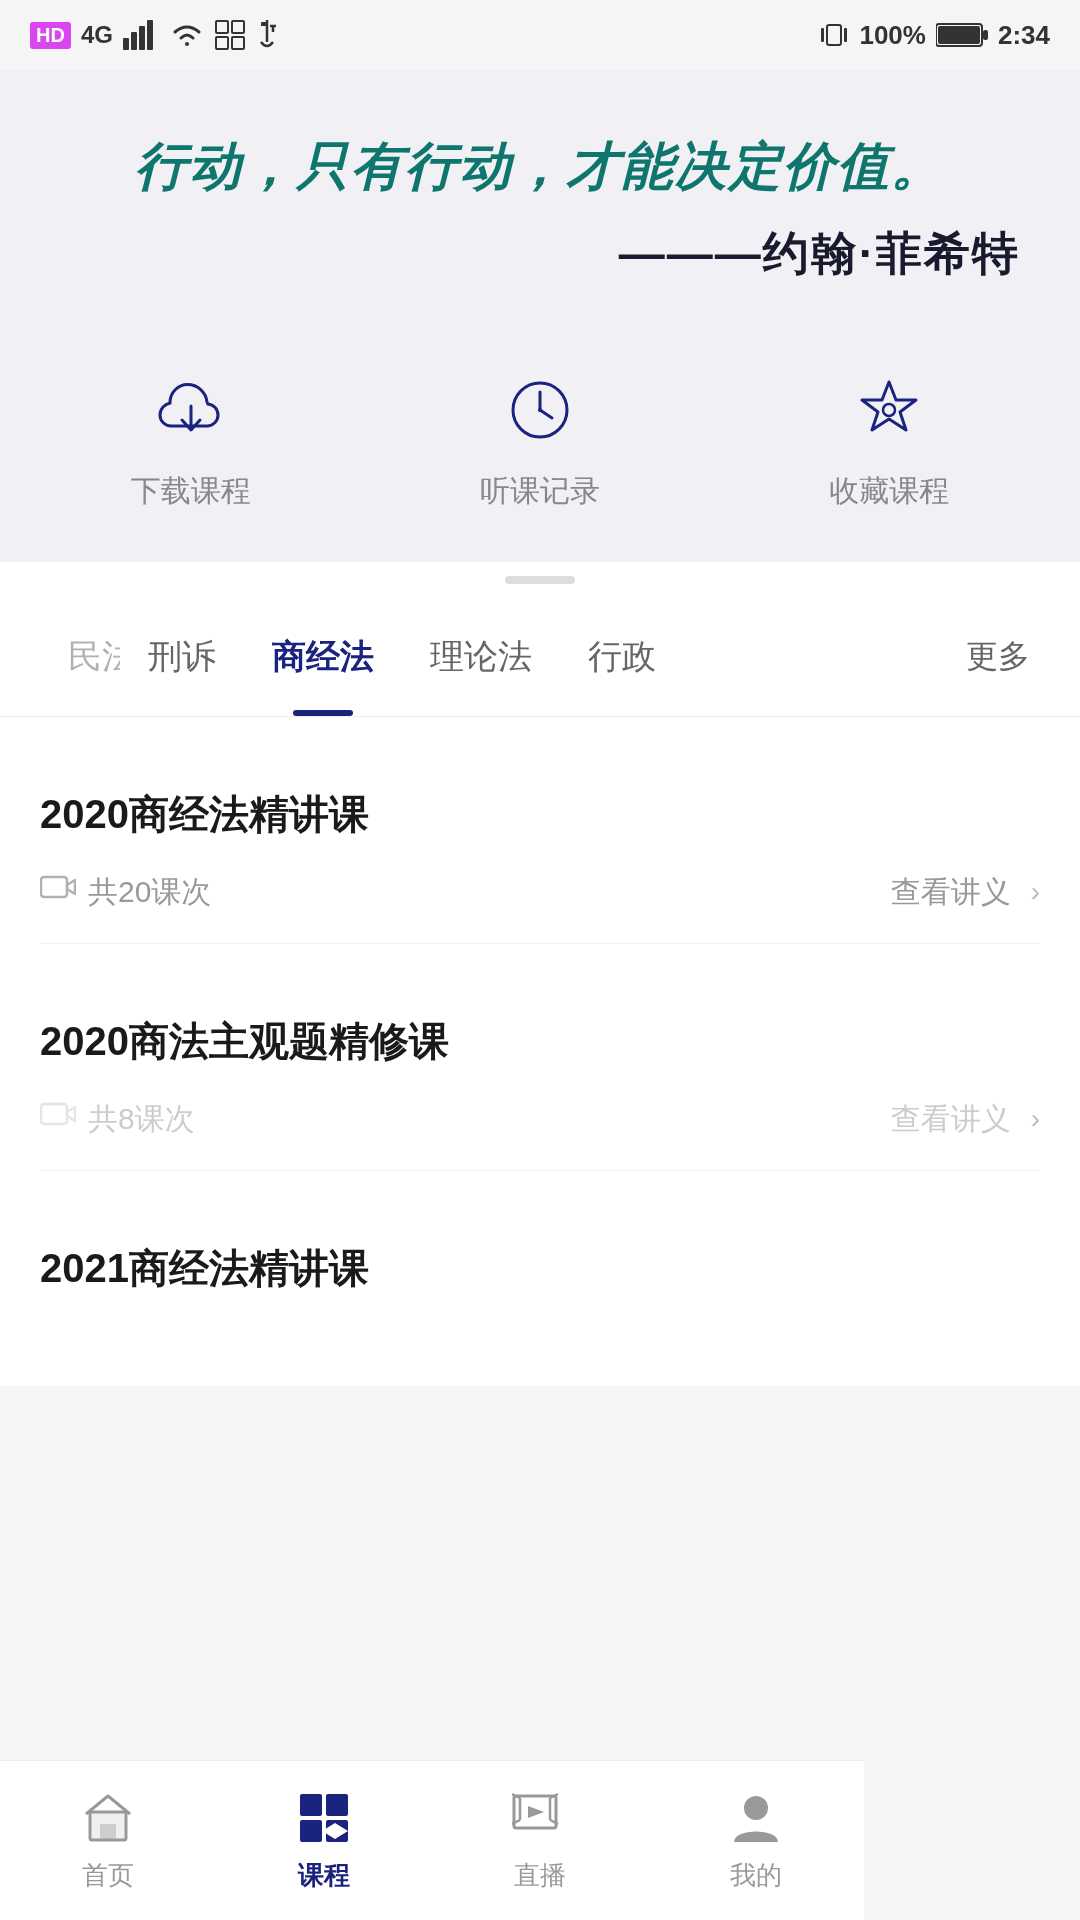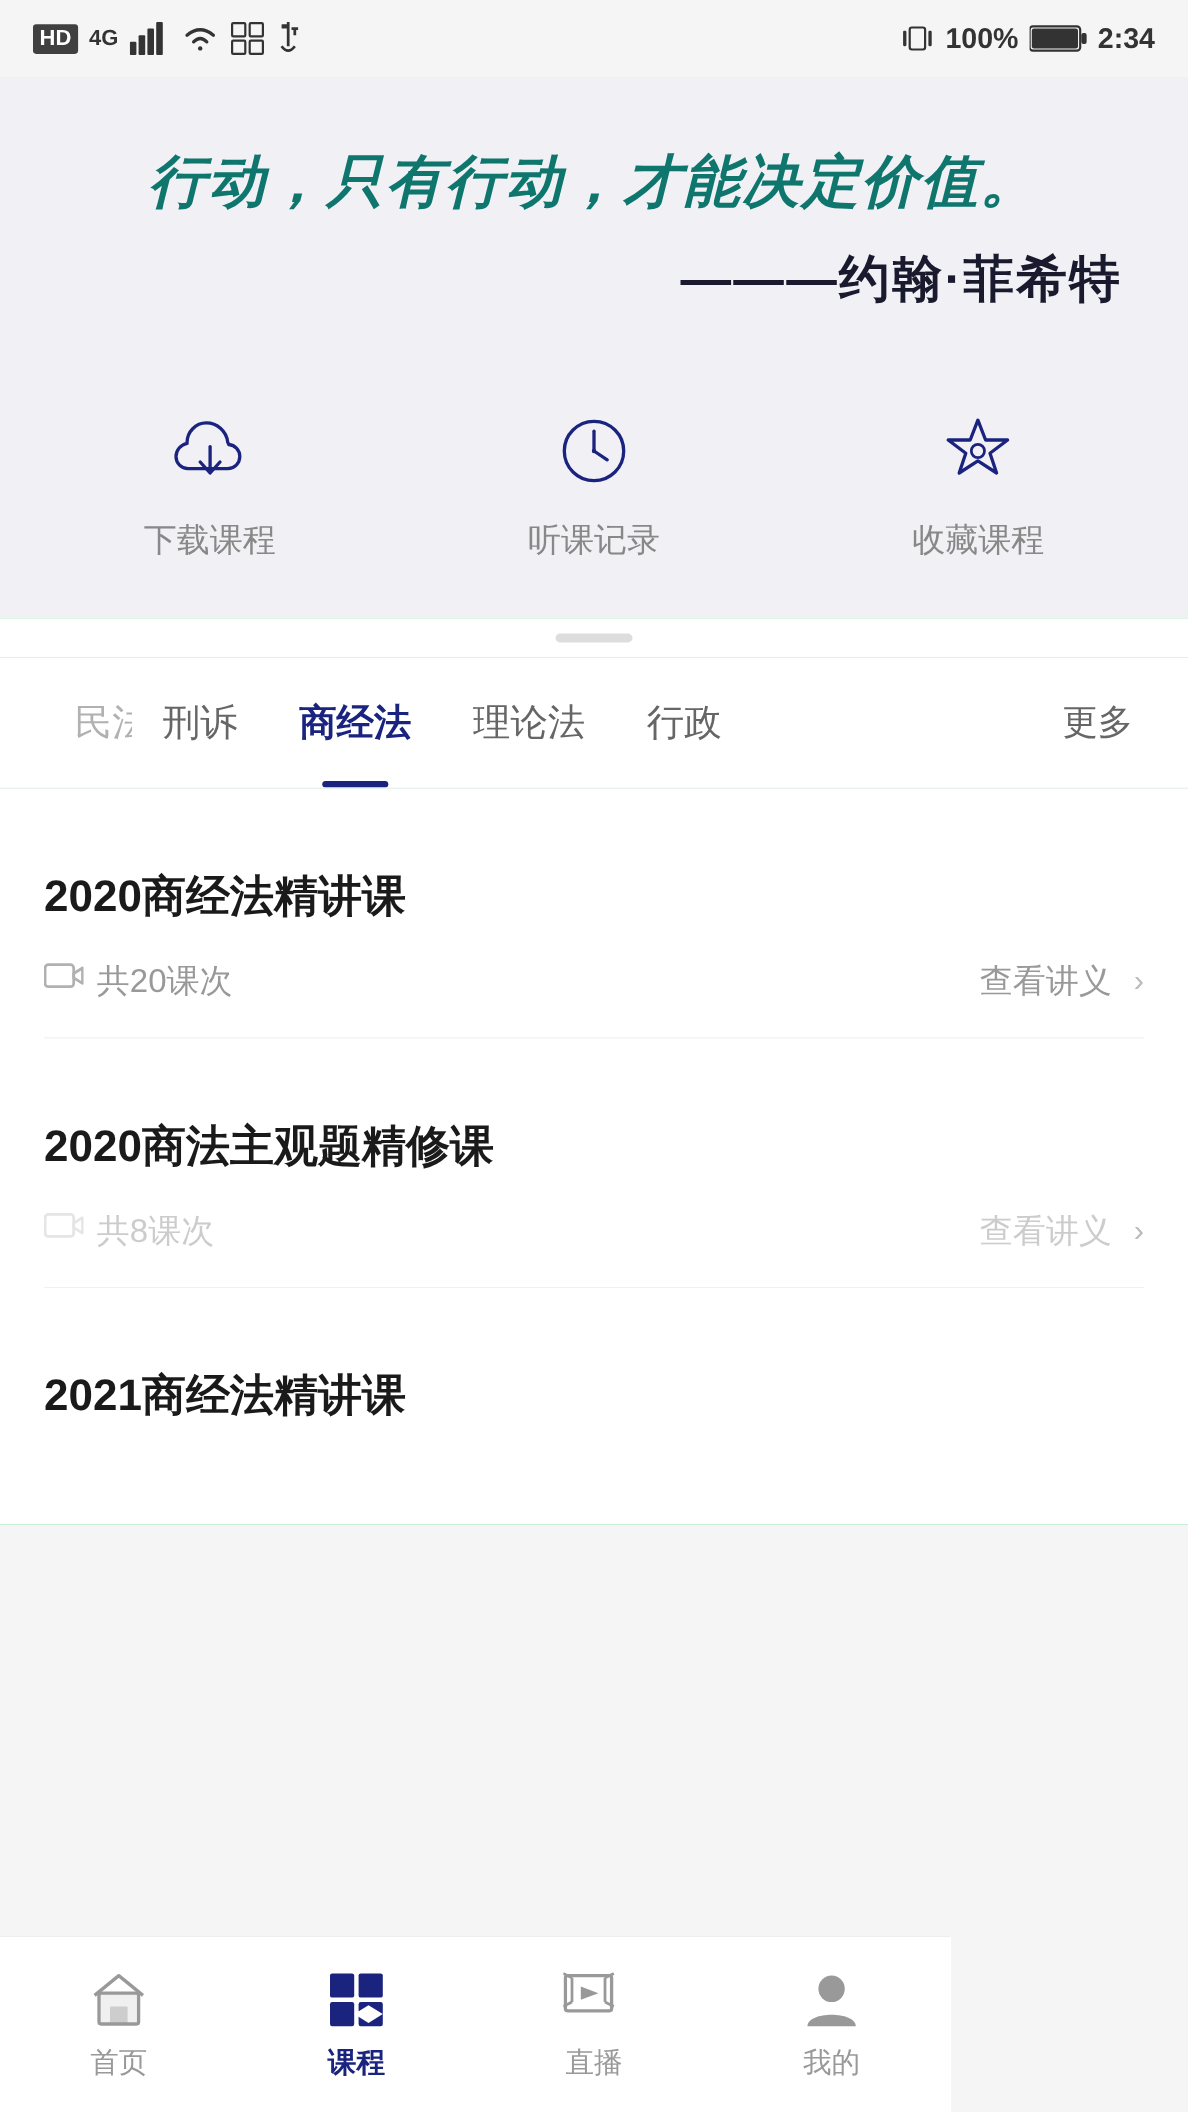--- a/index.html
+++ b/index.html
@@ -239,22 +239,22 @@
 
     .bottom-spacer {
       height: 250px;
     }
   </style>
 </head>
 <body>
 
 <div class="status-bar">
   <div class="status-left">
-    <span style="background:#404040;color:white;font-size:20px;padding:2px 6px;border-radius:3px;font-weight:900;">HD</span>
-    <span style="font-size:20px;">4G</span>
+    <span style="background:#d946ef;color:white;font-size:20px;padding:2px 6px;border-radius:3px;font-weight:900;">HD</span>
+    <span style="font-size:24px;">4G</span>
 
     <svg width="36" height="30" viewBox="0 0 36 30">
       <rect x="0" y="18" width="6" height="12" fill="#333" rx="1"></rect>
       <rect x="8" y="12" width="6" height="18" fill="#333" rx="1"></rect>
       <rect x="16" y="6" width="6" height="24" fill="#333" rx="1"></rect>
       <rect x="24" y="0" width="6" height="30" fill="#333" rx="1"></rect>
     </svg>
 
     <svg width="36" height="30" viewBox="0 0 36 30">
       <path d="M18 24 L18 24" stroke="#333" stroke-width="4" stroke-linecap="round"></path>
@@ -325,21 +325,21 @@
     <div class="quick-action-icon">
       <svg viewBox="0 0 80 80" fill="none" xmlns="http://www.w3.org/2000/svg">
         <path d="M40 12 L47 30 L67 30 L51 42 L57 60 L40 49 L23 60 L29 42 L13 30 L33 30 Z" stroke="#1a237e" stroke-width="3" fill="none" stroke-linejoin="round"></path>
         <circle cx="40" cy="40" r="6" stroke="#1a237e" stroke-width="2.5" fill="none"></circle>
       </svg>
     </div>
     <span class="quick-action-label">收藏课程</span>
   </div>
 </div>
 
-<div style="background:#22c55e;">
+<div style="background:#701a75;">
 
   <div class="scroll-indicator">
     <div class="scroll-dot"></div>
   </div>
 
   <div class="tab-bar">
     <div class="tab-item" style="opacity:0.5; overflow:hidden; max-width:80px;">民法</div>
     <div class="tab-item">刑诉</div>
     <div class="tab-item active">商经法</div>
     <div class="tab-item">理论法</div>

